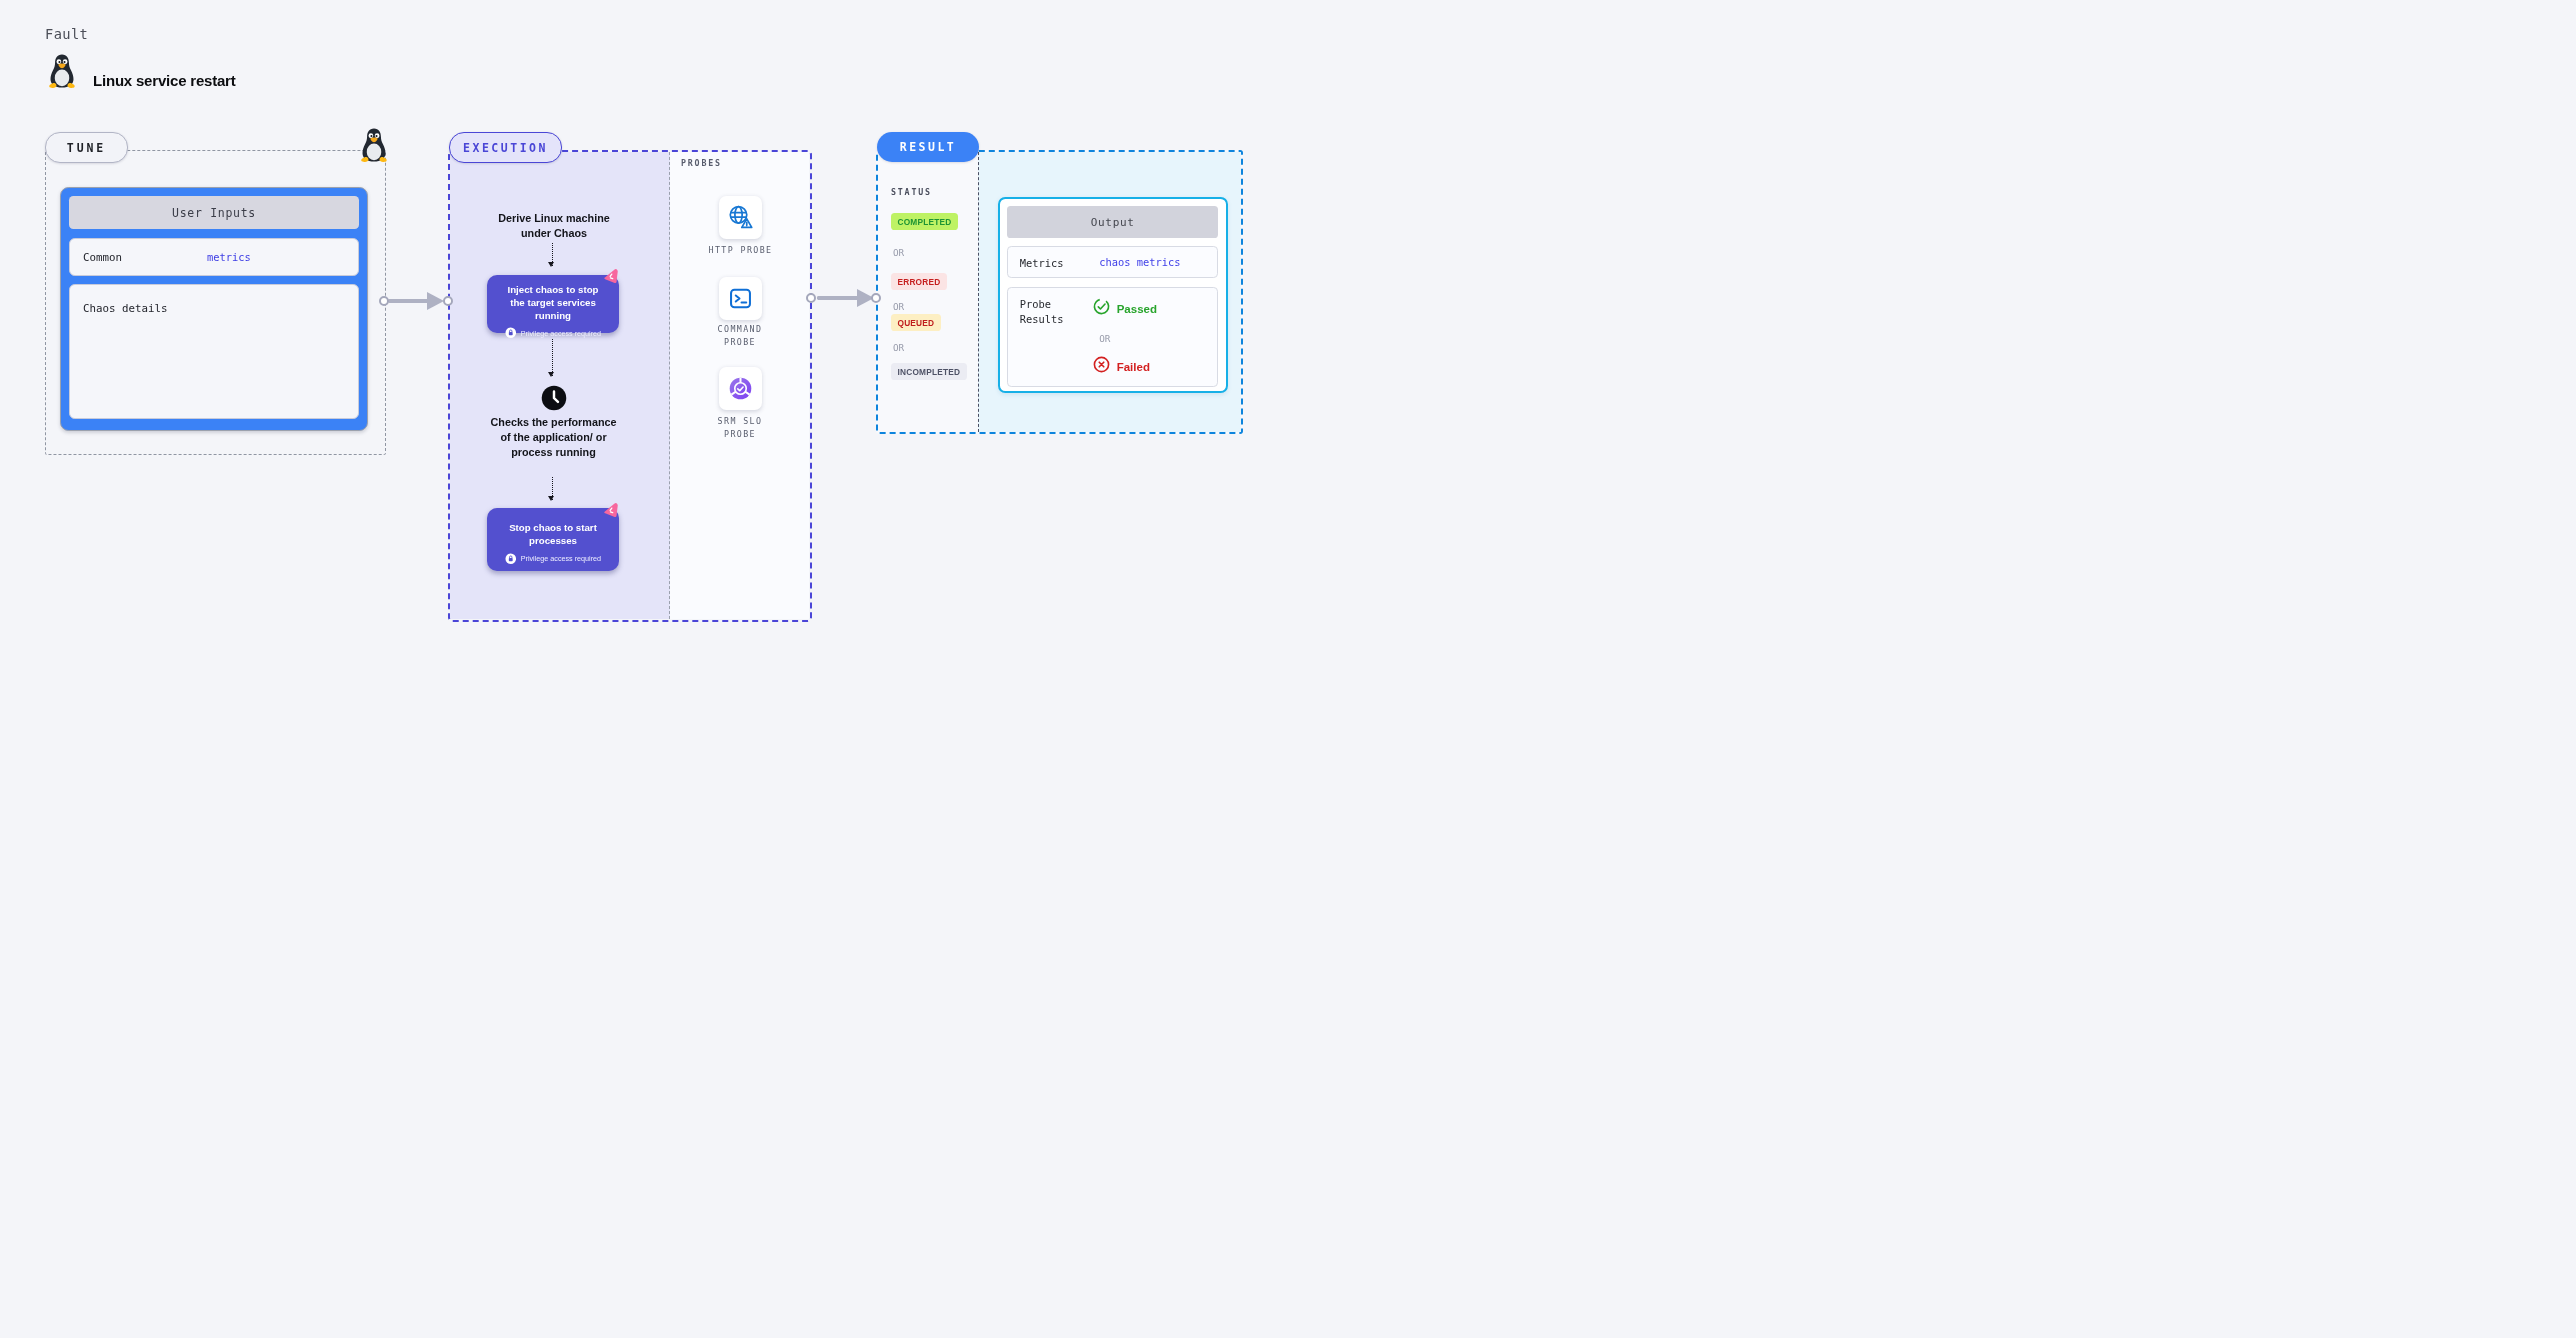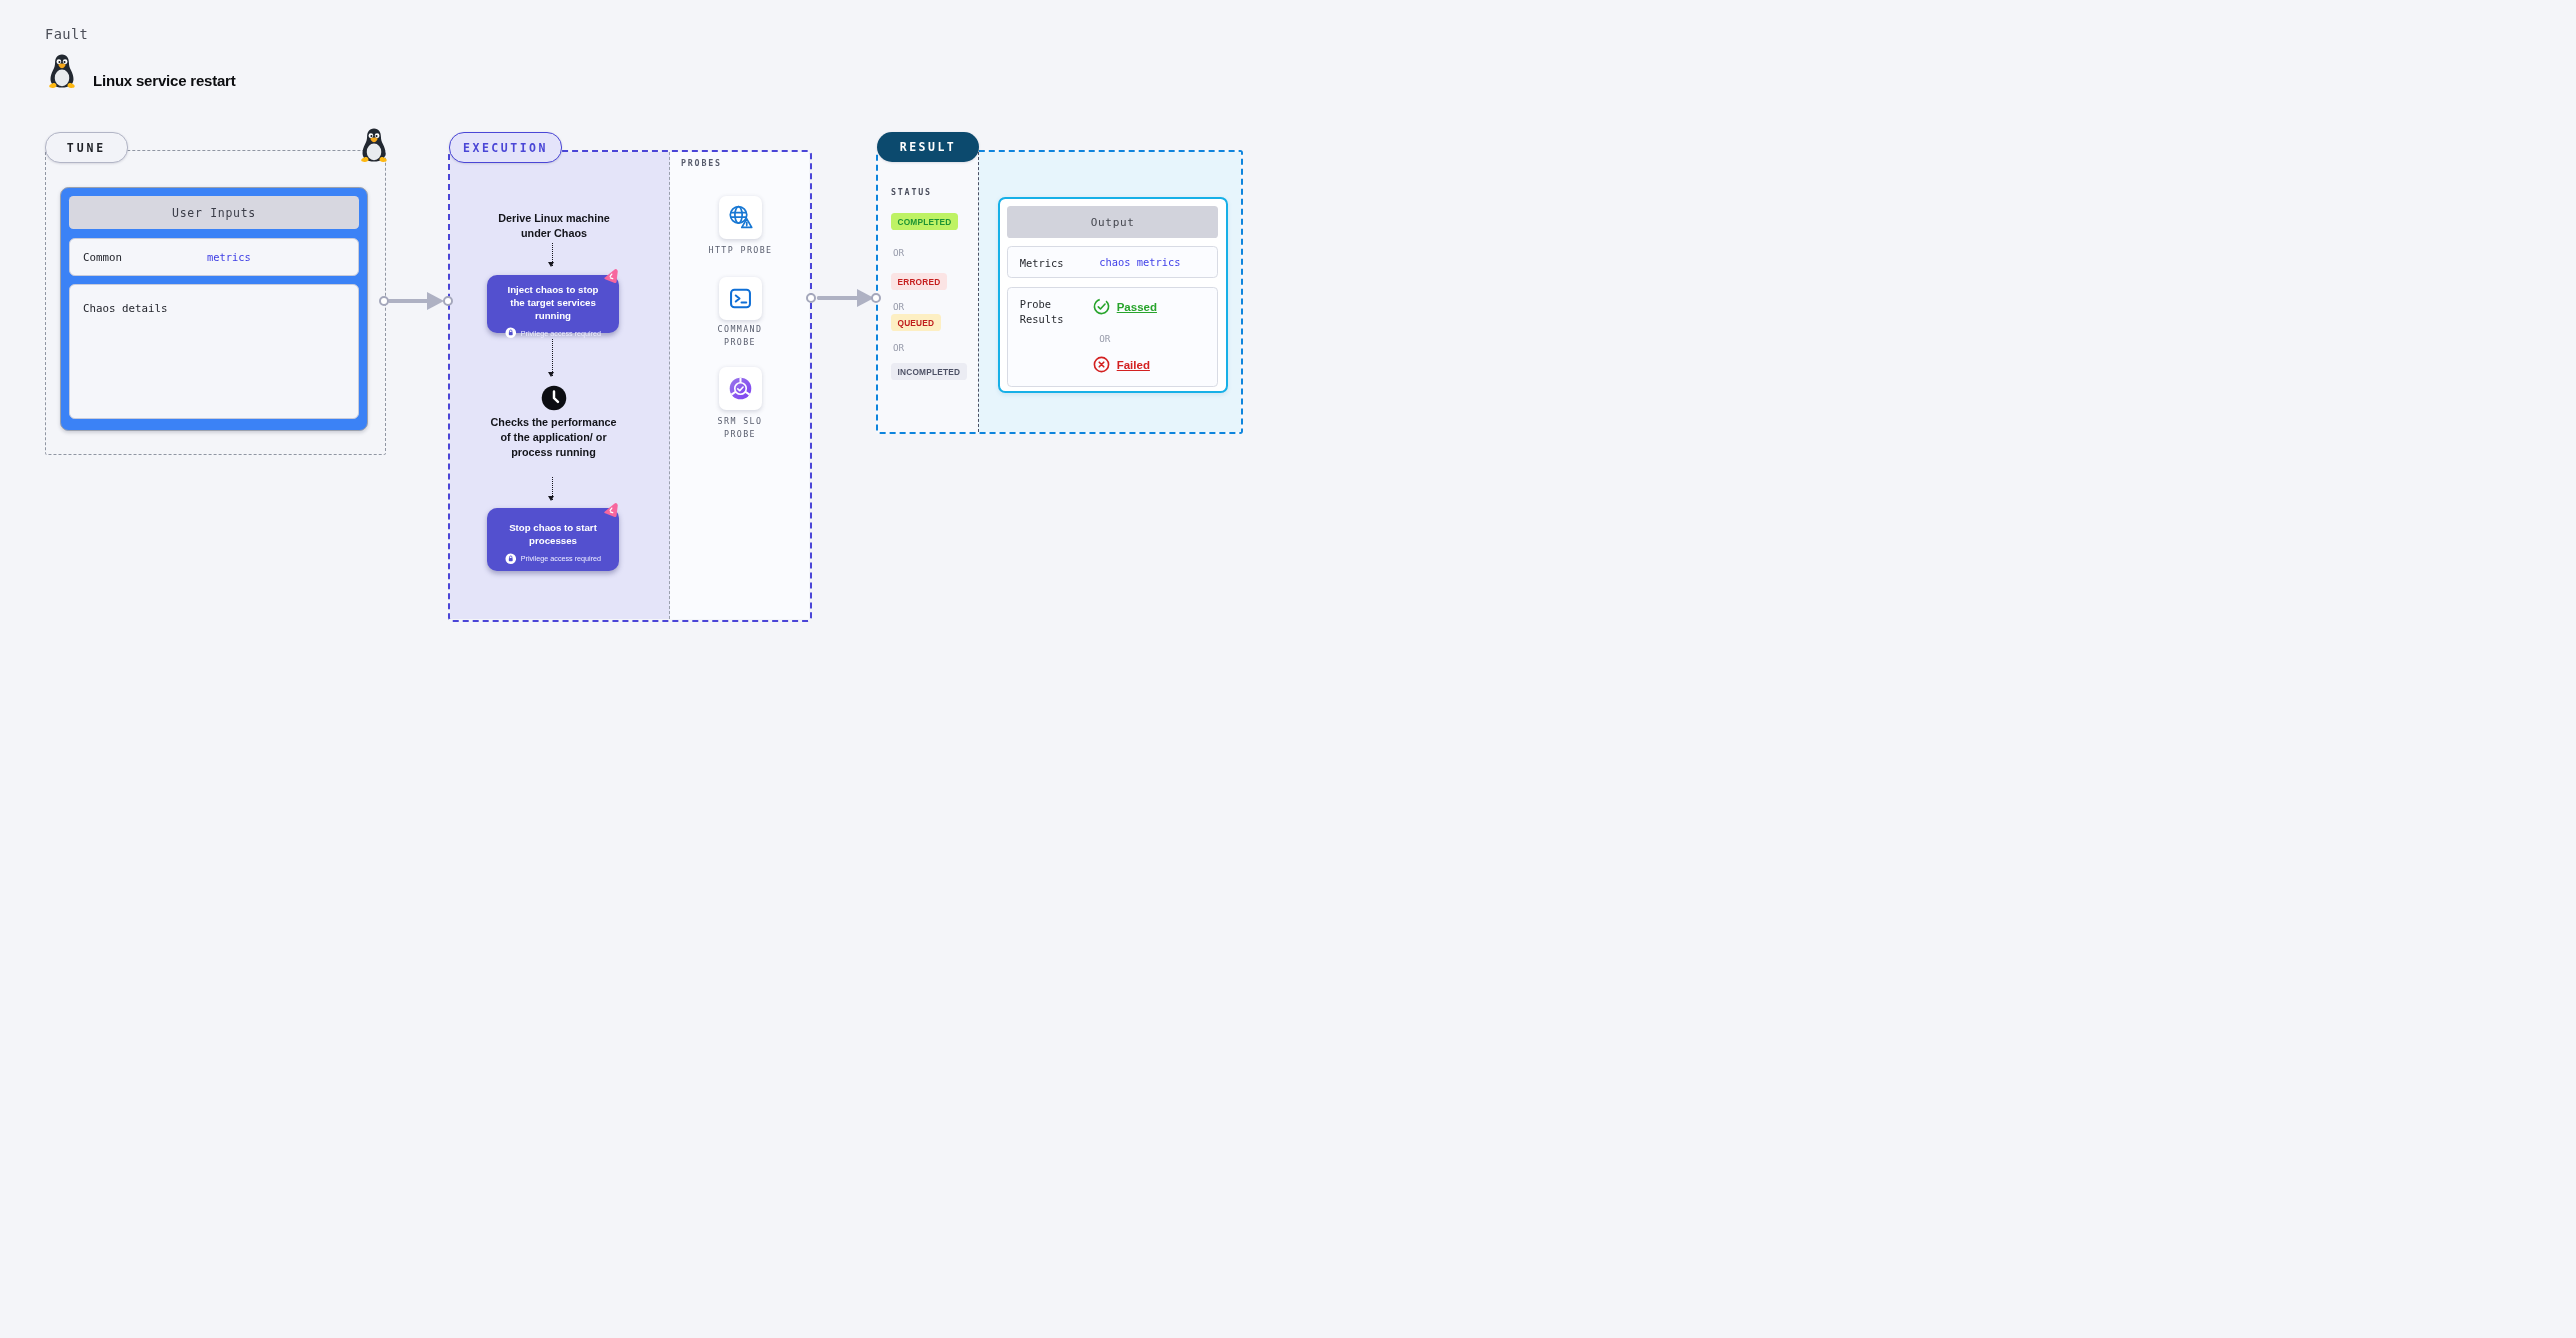--- a/index.html
+++ b/index.html
@@ -16,21 +16,21 @@
   #tux-corner{left:358px;top:127px;width:32px;height:36px;z-index:6;}
 
   
   .pill{position:absolute;display:flex;align-items:center;justify-content:center;
         border-radius:15px;font-family:"DejaVu Sans Mono",monospace;font-weight:bold;
         font-size:11.5px;z-index:5;box-shadow:0 0.7px 2.2px rgba(30,30,60,.15);}
   #tune-pill{left:45px;top:132px;width:81px;height:29px;background:#f2f3f8;
              border:1.8px solid #b2b5c6;color:#1f2127;letter-spacing:2.9px;}
   #exec-pill{left:449px;top:132px;width:111px;height:29px;background:#e4e4fa;
              border:1.8px solid #4a46d6;color:#4a46d6;letter-spacing:2.5px;}
-  #result-pill{left:877px;top:132px;width:102px;height:29.5px;background:#0c4a6e;
+  #result-pill{left:877px;top:132px;width:102px;height:29.5px;background:#3b82f6;
                border:none;color:#ffffff;letter-spacing:2.5px;}
 
   
   #tune-box{left:45px;top:150px;width:339px;height:303px;border:1.8px dashed #9096a3;border-radius:2.2px;}
   #ui-card{left:60px;top:187px;width:306px;height:242px;background:#3b82f6;border:1.8px solid #9ba1ad;
            border-radius:8.6px;box-shadow:0 1.4px 3.6px rgba(40,44,70,.18);}
   #ui-header{left:8px;top:8px;width:290px;height:33px;background:#d7d7e0;border-radius:4.3px;
              display:flex;align-items:center;justify-content:center;
              font-family:"DejaVu Sans Mono",monospace;font-size:11.5px;color:#3c3e49;letter-spacing:0.7px;}
   .ui-row{position:absolute;left:8px;width:290px;background:#f5f6fa;border:1.1px solid #c8cbda;
@@ -121,21 +121,21 @@
   .out-row{position:absolute;left:7.2px;width:211px;background:#fbfcff;border:1.1px solid #d8dbe4;
            border-radius:4.3px;box-sizing:border-box;}
   #metrics-row{top:47px;height:32px;}
   #probe-results-row{top:88px;height:100px;}
   .out-label{position:absolute;left:11.5px;font-family:"DejaVu Sans Mono",monospace;
              font-size:10.4px;color:#26282e;line-height:1.5;}
   #metrics-label{top:8.6px;}
   #probe-results-label{top:8.6px;width:65px;}
   #metrics-value{position:absolute;left:91px;top:8.6px;font-family:"DejaVu Sans Mono",monospace;
                  font-size:10.4px;color:#3f3fe8;}
-  .verdict{position:absolute;left:85px;display:flex;align-items:center;gap:6.5px;font-weight:bold;font-size:11.5px;text-decoration:underline;}
+  .verdict{position:absolute;left:85px;display:flex;align-items:flex-end;gap:6.5px;font-weight:bold;font-size:11.5px;}
   #passed-row{top:10px;color:#28a42c;}
   #failed-row{top:68px;color:#d32020;}
   #or-output{position:absolute;left:91px;top:45px;font-family:"DejaVu Sans Mono",monospace;
              font-size:9.3px;color:#989cab;}
 </style>
 </head>
 <body>
 
 <div class="canvas">
 

